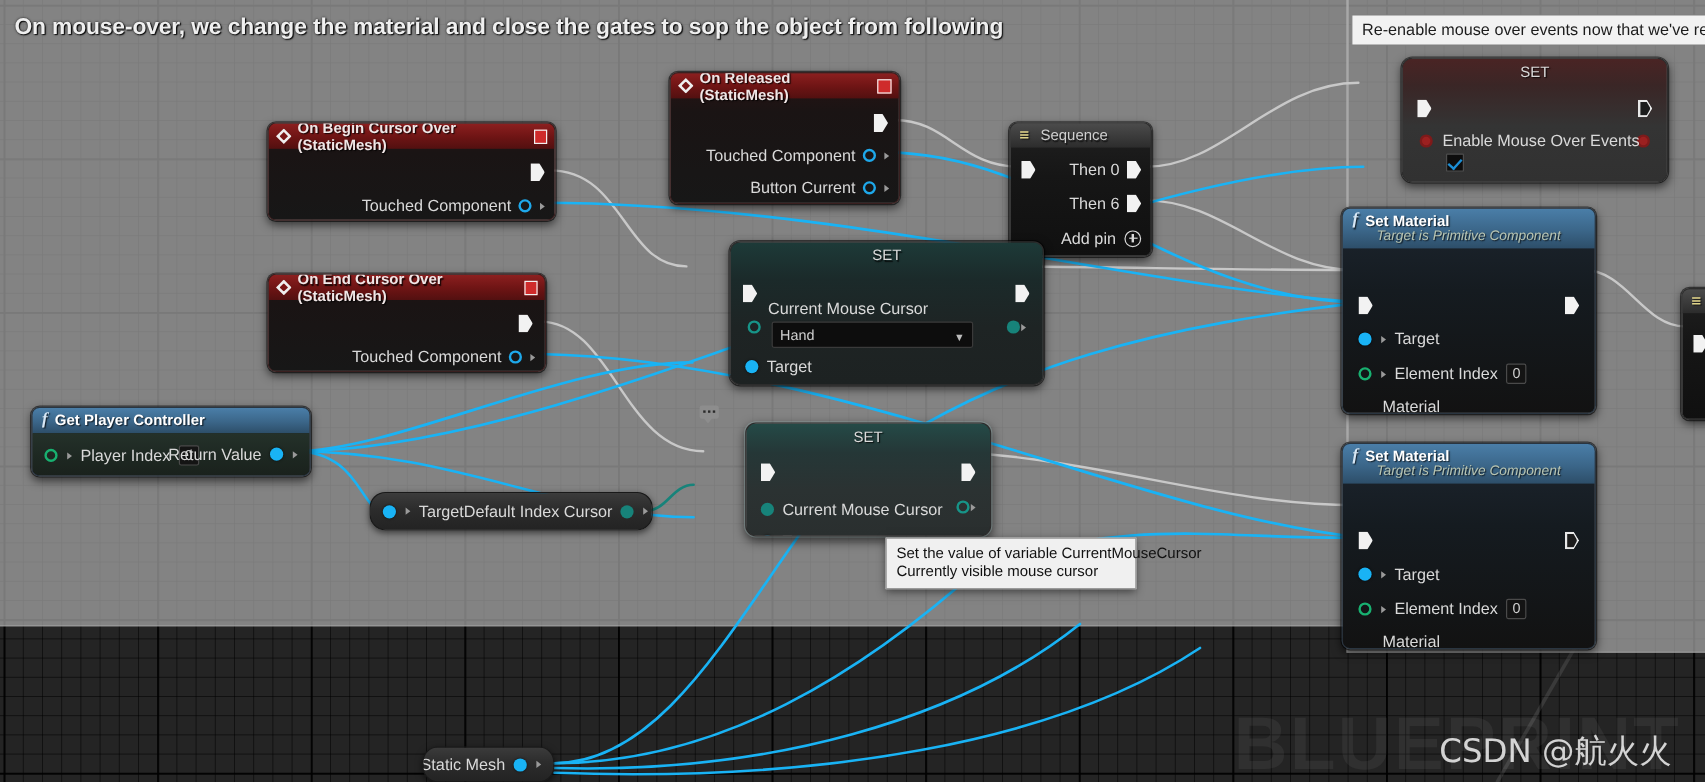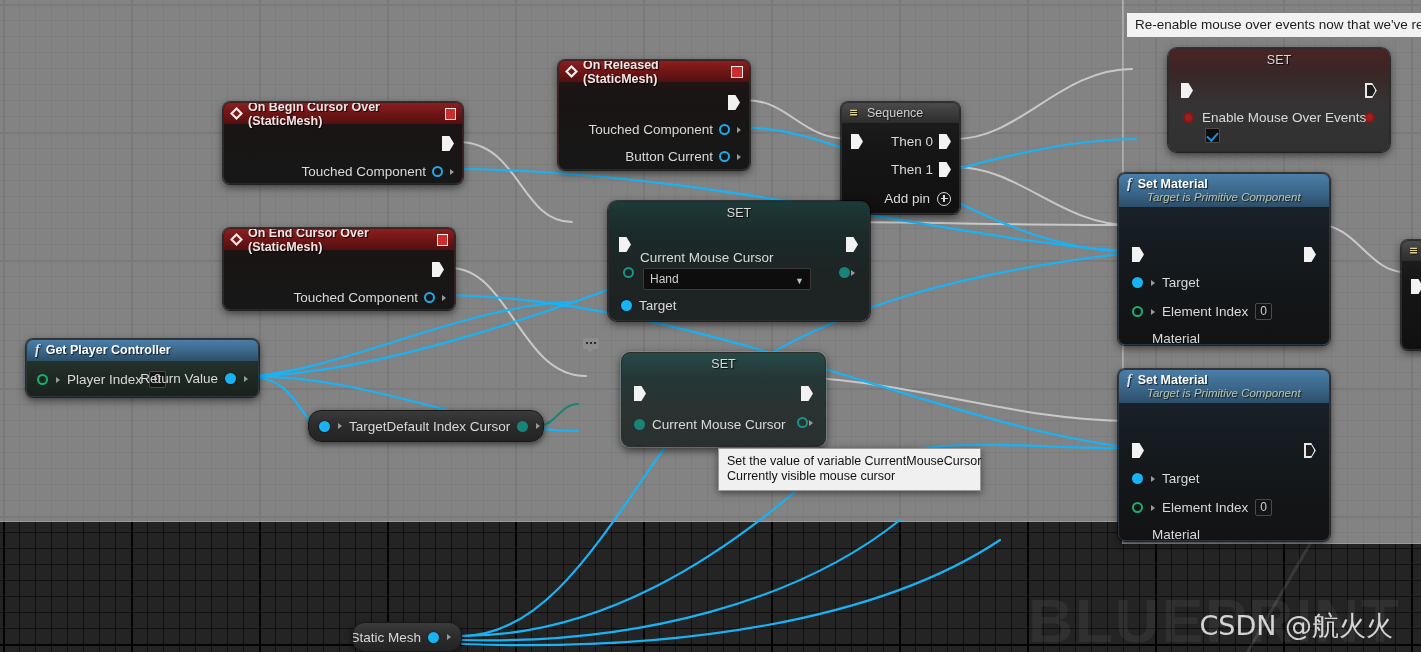--- a/index.html
+++ b/index.html
@@ -325,20 +325,21 @@
 
 <div id="stage">
 
   <div class="grid"></div>
 
   <div class="wm-blueprint">BLUEPRINT</div>
   <div class="wm-slash"></div>
   <div class="wm-csdn">CSDN @航火火</div>
 
   <div class="comment-box" style="left:-6px; top:-8px; width:1130px; height:530px;"></div>
+  <div class="comment-title big" style="left:12px; top:12px;">On mouse-over, we change the material and close the gates to sop the object from following</div>
 
   <div class="comment-box" style="left:1122px; top:-8px; width:320px; height:552px;"></div>
   <div class="comment-pill" style="left:1126px; top:12px;">Re-enable mouse over events now that we've released</div>
 
   <svg class="wires">
     <g fill="none" stroke-linecap="round">
 
       <path d="M458,142 C520,142 520,222 572,222" stroke="#c8c8c8" stroke-width="2"></path>
 
       <path d="M450,268 C510,268 520,376 586,376" stroke="#c8c8c8" stroke-width="2"></path>
@@ -441,21 +442,21 @@
     </div>
     <div class="body">
       <div class="row" style="position:absolute; left:9px; top:11px;">
         <span class="exec-pin filled"></span>
       </div>
       <div class="row" style="position:absolute; right:8px; top:11px; gap:6px;text-align:center;">
         <span class="pinlabel">Then 0</span>
         <span class="exec-pin filled"></span>
       </div>
       <div class="row" style="position:absolute; right:8px; top:39px; gap:6px;">
-        <span class="pinlabel">Then 1</span>
+        <span class="pinlabel">Then 6</span>
         <span class="exec-pin filled"></span>
       </div>
       <div class="row" style="position:absolute; right:8px; top:68px; gap:7px;">
         <span class="pinlabel">Add pin</span>
         <span class="addpin-ico"></span>
       </div>
     </div>
   </div>
 
   <div class="node setnode set-teal" style="left:560px; top:201px; width:262px; height:120px; border-radius:9px;">
@@ -509,21 +510,21 @@
         <span class="dot teal-hollow"></span>
         <span class="pin-arrow"></span>
       </div>
       <div class="row" style="position:absolute; left:12px; top:69px; gap:7px;">
         <span class="dot obj-blue"></span>
         <span class="pinlabel">Target</span>
       </div>
     </div>
   </div>
 
-  <div class="tooltip" style="left:718px; top:448px; width:263px;">
+  <div class="tooltip" style="left:738px; top:448px; width:209px;">
     <div>Set the value of variable CurrentMouseCursor</div>
     <div>Currently visible mouse cursor</div>
   </div>
 
   <div class="node func" style="left:26px; top:339px; width:233px; height:58px;">
     <div class="hdr" style="padding:2px 8px 3px 8px;">
       <div class="t1">
         <span class="fx">f</span>
         <span>Get Player Controller</span>
       </div>

